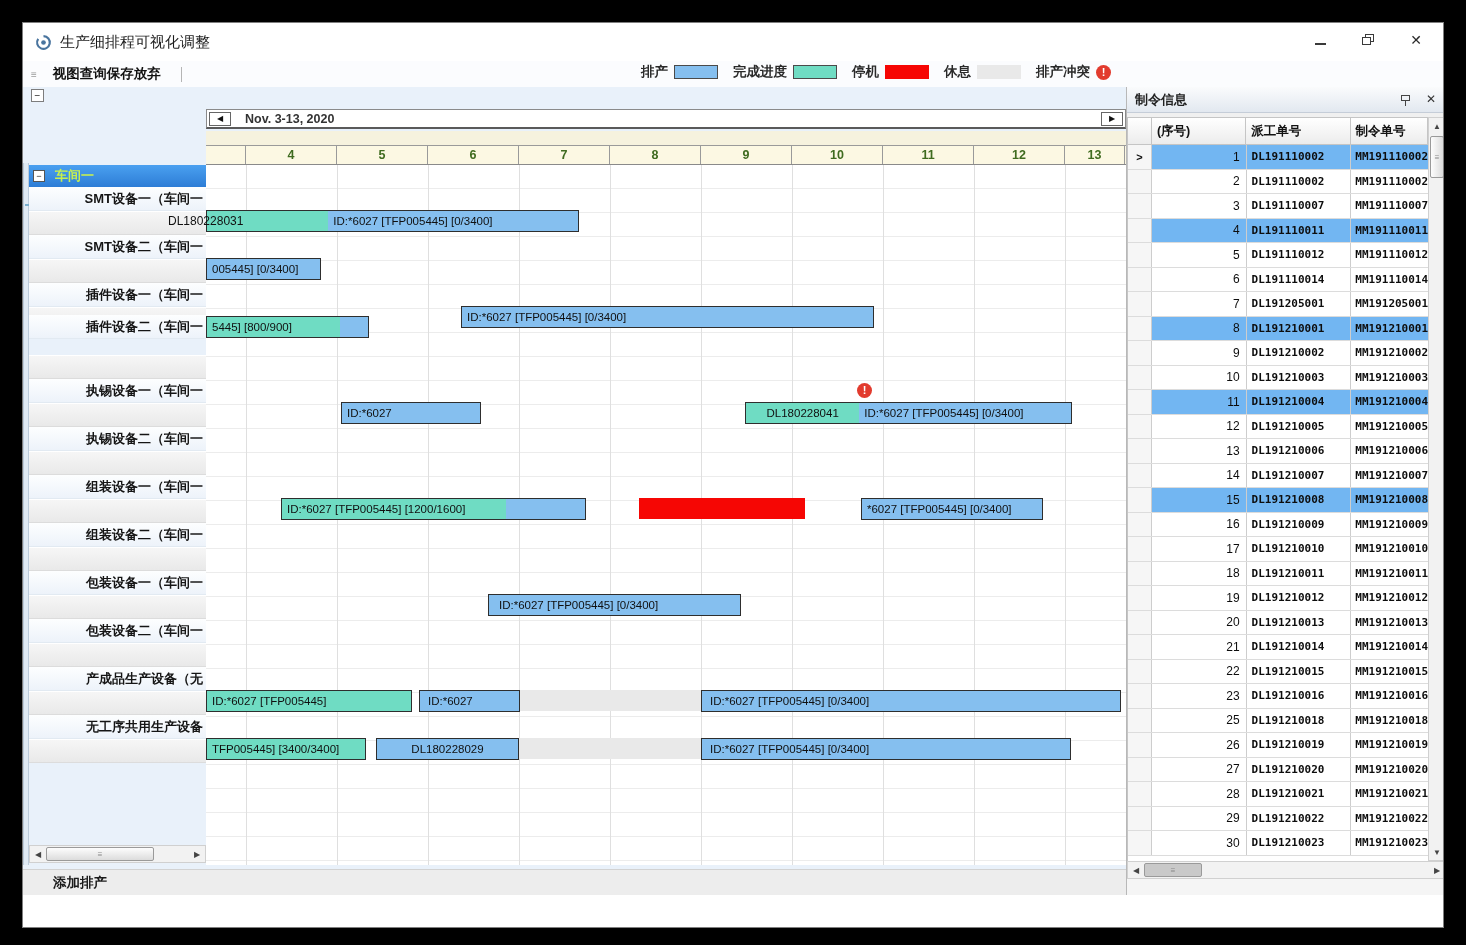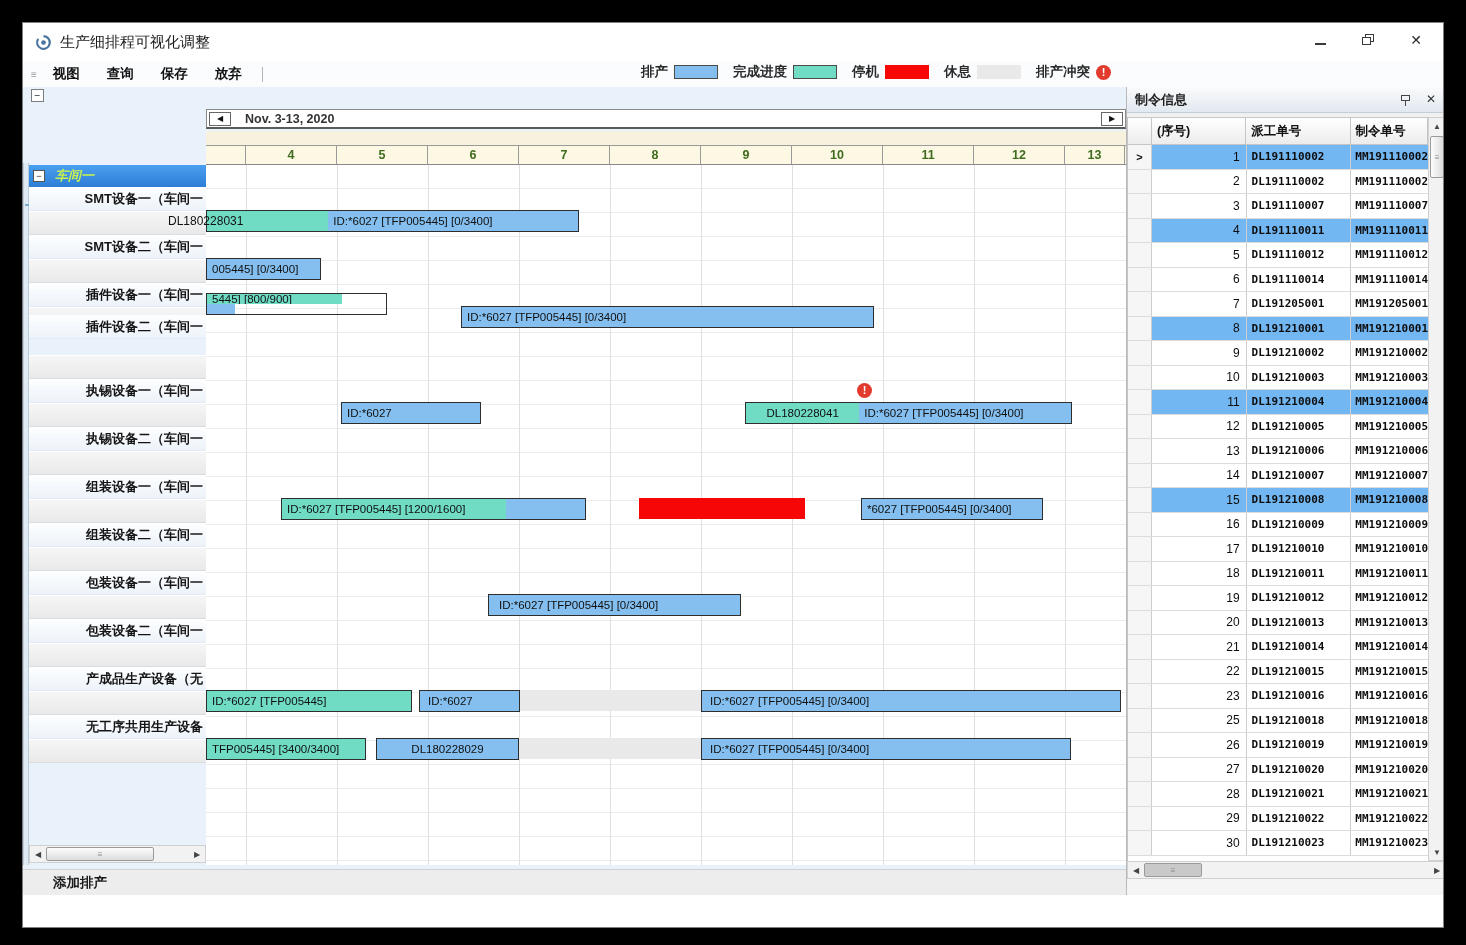--- a/index.html
+++ b/index.html
@@ -18,21 +18,21 @@
   .min-glyph { width:11px; height:2px; background:#3a3a3a; margin-top:8px; }
   .restore { position:relative; width:13px; height:12px; }
   .r-back { position:absolute; left:3px; top:0; width:9px; height:8px; border:1.5px solid #3a3a3a; background:#fff; }
   .r-front { position:absolute; left:0; top:3px; width:9px; height:8px; border:1.5px solid #3a3a3a; background:#fff; }
   .close-glyph { font-size:14px; color:#2a2a2a; font-weight:bold; }
 
   
   .menubar { position:absolute; left:0; top:38px; width:1422px; height:26px; background:#fbfcfe;
     display:flex; align-items:center; }
   .menu-grip { color:#9a9a9a; font-size:10px; margin-left:8px; }
-  .menu-items { display:flex; margin-left:16px; gap:27px; }
+  .menu-items { display:flex; margin-left:16px; }
   .menu-item { font-size:13.5px; color:#111; font-weight:bold; }
   .menu-sep { width:1px; height:15px; background:#b5b5b5; margin-left:20px; }
   .legend { position:absolute; right:332px; top:40px; display:flex; align-items:center; gap:15px; }
   .legend-item { display:flex; align-items:center; gap:6px; }
   .legend-label { font-size:13.5px; color:#2a2a2a; font-weight:bold; }
   .legend-swatch { width:44px; height:14px; }
   .warn-circle { width:15px; height:15px; border-radius:50%; background:#E23B2E; color:#fff;
     font-size:11px; font-weight:bold; display:flex; align-items:center; justify-content:center; line-height:1; }
 
   
@@ -42,21 +42,21 @@
   .left-strip { position:absolute; left:0; top:76px; width:6px; height:702px; background:#E0EAF4;
     border-right:1px solid #bccbda; border-left:1px solid #bccbda; }
 
   .res-header { position:absolute; left:2px; top:50px; width:181px; height:26px;
     border-bottom:2px solid #79AECD; font-size:13.5px; font-weight:bold; color:#1b1b1b;
     display:flex; align-items:flex-end; padding:0 0 3px 4px;margin-top:43px; }
   .group-row { position:absolute; left:6px; top:78px; width:177px; height:22px;
     background:linear-gradient(#4AA0F0,#2D7DD6); display:flex; align-items:center; }
   .group-row .collapse-box2 { width:12px; height:12px; background:#fff; border:1px solid #555;
     margin-left:4px; font-size:9px; line-height:10px; text-align:center; color:#222; }
-  .group-label { color:#C8F04F; font-weight:bold; font-size:13px; margin-left:10px;font-style:italic; }
+  .group-label { color:#C8F04F; font-weight:bold; font-size:13px; margin-left:10px; }
 
   .name-row { position:absolute; left:6px; width:177px; height:24px;
     background:linear-gradient(#FDFEFF,#EDF3FA); border-bottom:1px solid #e2eaf2;
     font-size:13px; font-weight:bold; color:#151515; display:flex; align-items:center;
     justify-content:flex-end; padding-right:3px; white-space:nowrap; }
   .track-strip { position:absolute; left:6px; width:177px; height:24px;
     background:linear-gradient(#F6F6F6,#E9E9E9); border-top:1px solid #fff; border-bottom:1px solid #dcdcdc; }
 
   
   .tl-nav { position:absolute; left:183px; top:22px; width:920px; height:20px; background:#fff;
@@ -276,21 +276,21 @@
           <div class="seg scheduled" style="width: 251px;">
             <span class="lbl">ID:*6027 [TFP005445] [0/3400]</span>
           </div>
         </div>
         <div class="bar-leftlabel" style="left: -38px; top: 49px;">DL180228031</div>
         <div class="bar" style="left: 0px; top: 93px; width: 115px;">
           <div class="seg scheduled" style="width: 115px;">
             <span class="lbl">005445] [0/3400]</span>
           </div>
         </div>
-        <div class="bar" style="left: 0px; top: 128px; width: 181px; flex-direction: column;">
+        <div class="bar" style="left: 0px; top: 151px; width: 163px;">
           <div class="seg progress" style="width: 135px;">
             <span class="lbl">5445] [800/900]</span>
           </div>
           <div class="seg scheduled" style="width: 28px;"></div>
         </div>
         <div class="bar" style="left: 255px; top: 141px; width: 413px;">
           <div class="seg scheduled" style="width: 413px;">
             <span class="lbl">ID:*6027 [TFP005445] [0/3400]</span>
           </div>
         </div>

